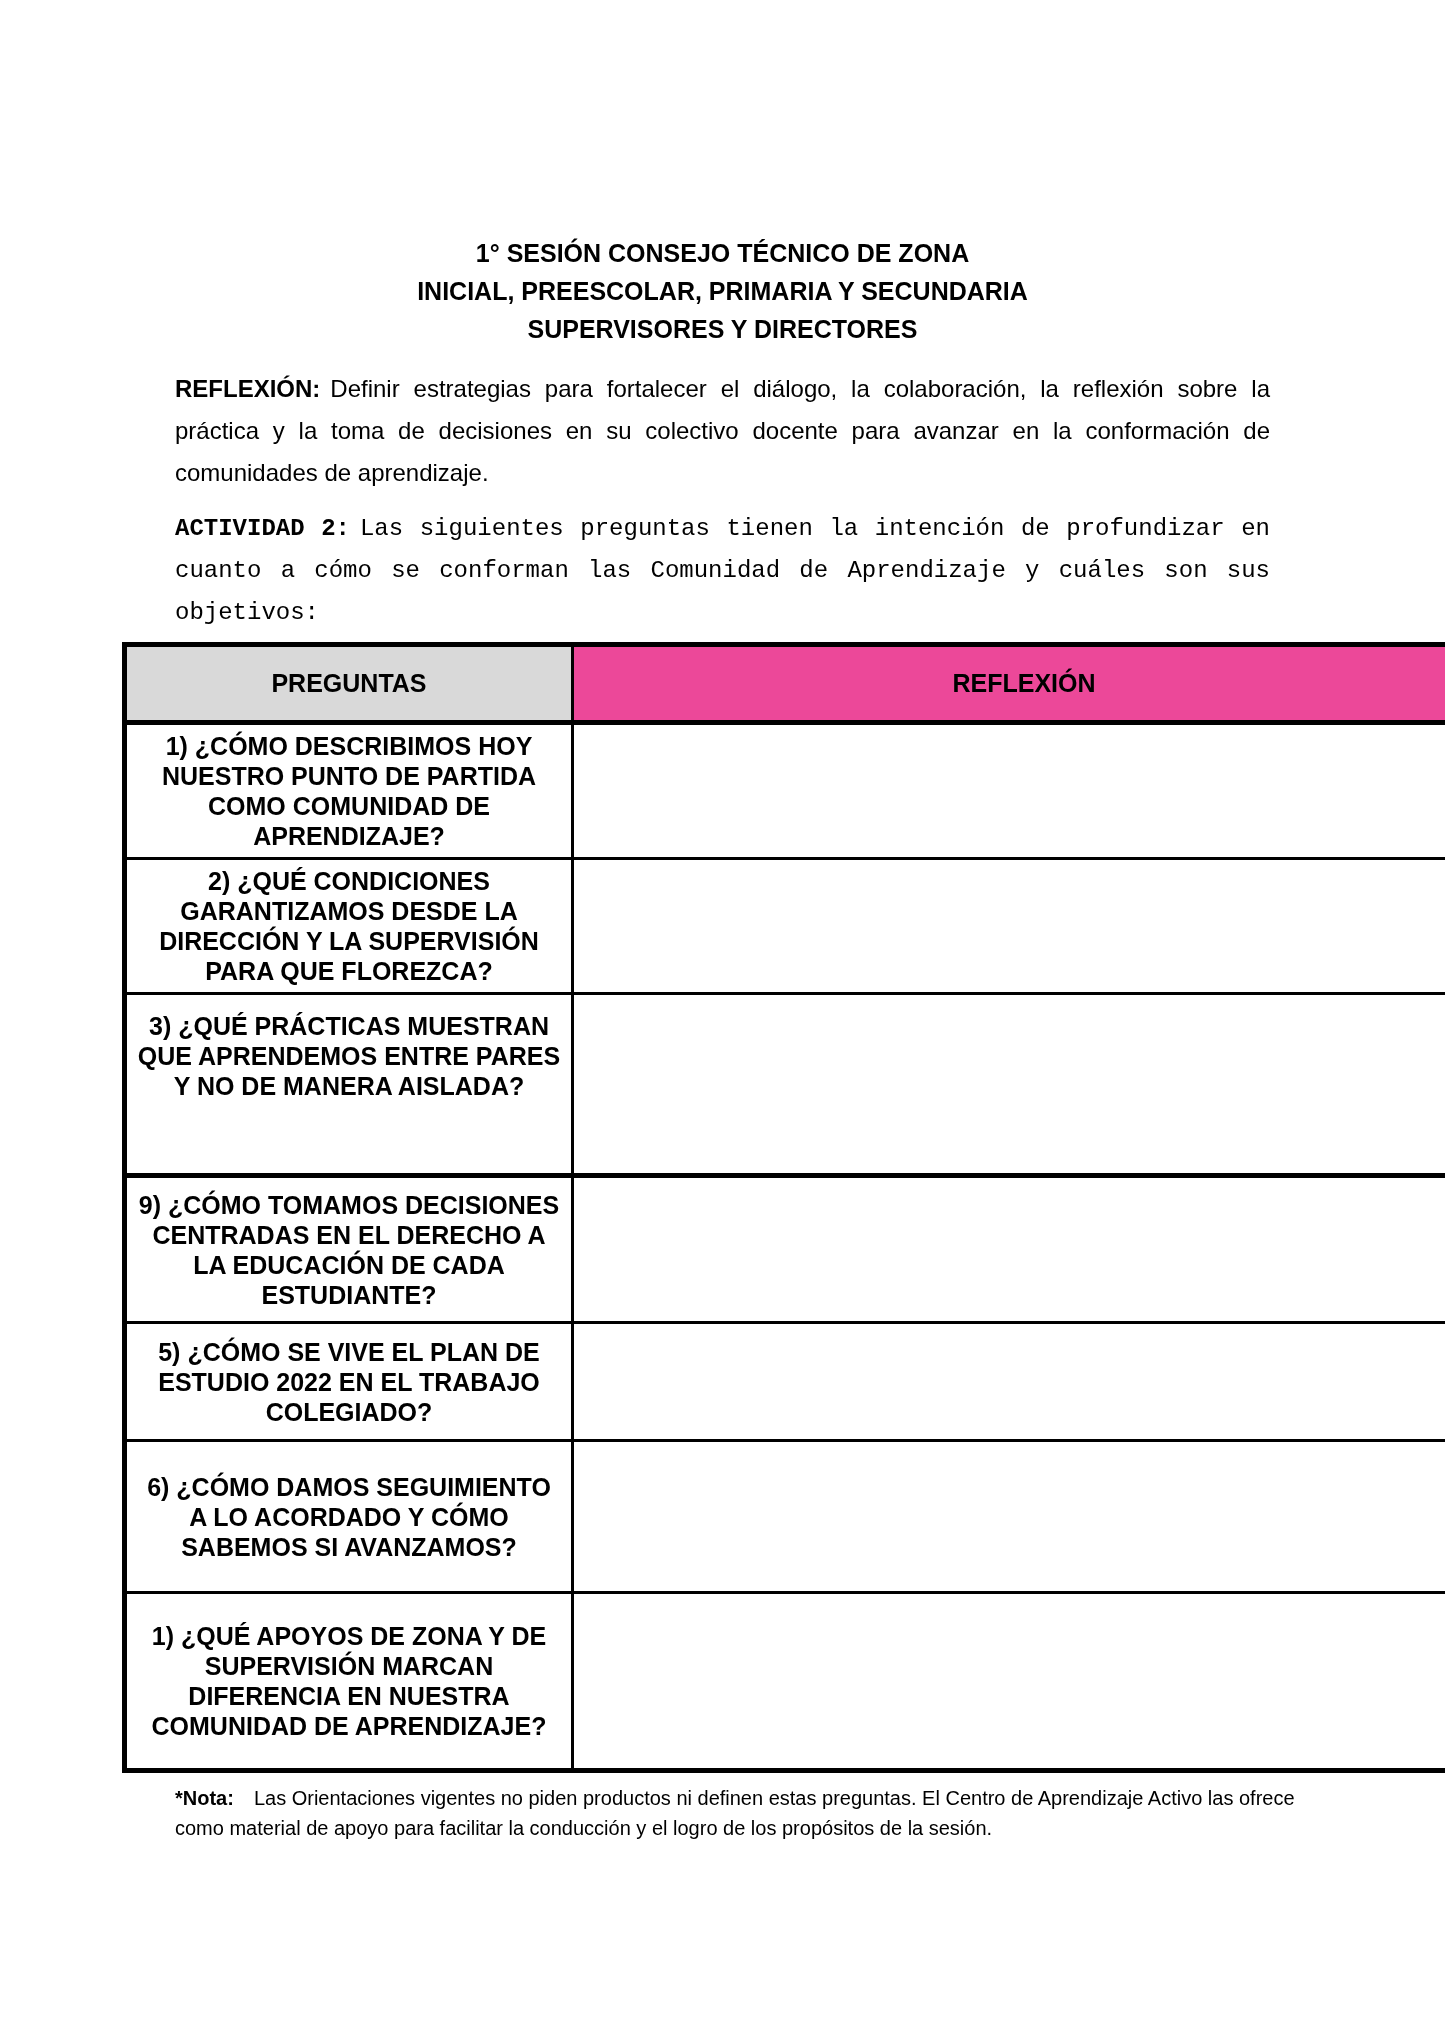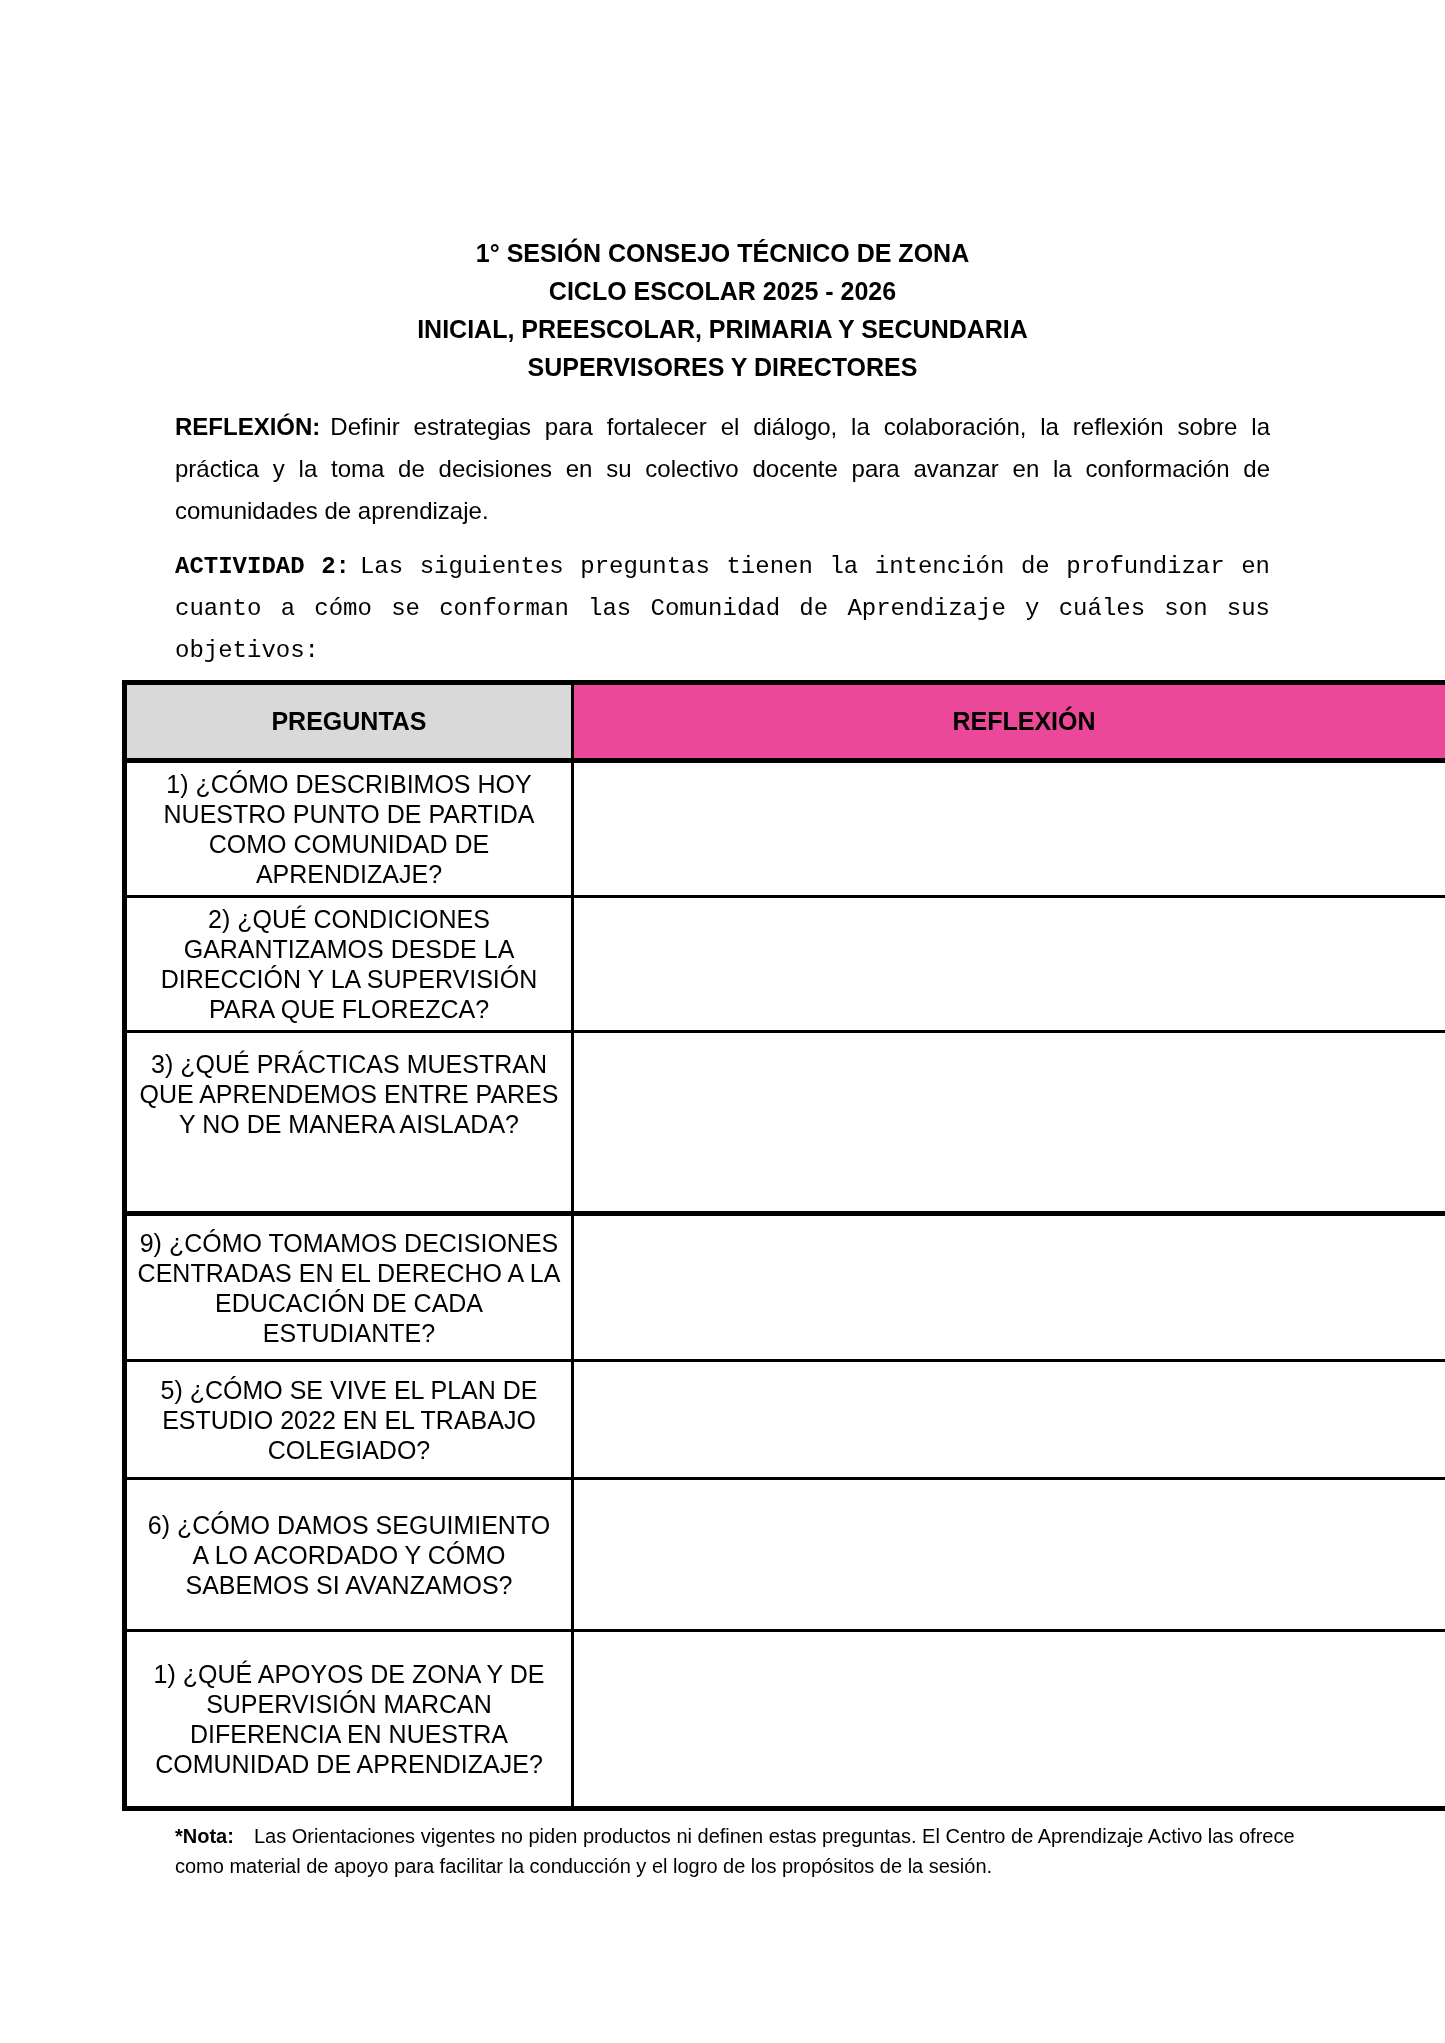--- a/index.html
+++ b/index.html
@@ -42,21 +42,21 @@
   }
   table.qtable thead tr { height: 78px; }
   table.qtable th {
     font-size: 25px;
     font-weight: 700;
     text-align: center;
     vertical-align: middle;
     border-bottom: 5px solid #000000;
   }
   td.pregunta {
-    font-weight: 400;
+    font-weight: 700;
     font-size: 25px;
     line-height: 30px;
     text-align: center;
     vertical-align: middle;
     padding: 6px 10px;
   }
   td.reflexion { background: #ffffff; }
   tbody tr:nth-child(1) { height: 135px; }
   tbody tr:nth-child(2) { height: 130px; }
   tbody tr:nth-child(3) { height: 182px; }
@@ -74,21 +74,20 @@
   }
   .note .lead { margin-right: 20px; }
 </style>
 </head>
 <body>
 
 <div class="page">
 
   <div class="title-block">
     <div>1° SESIÓN CONSEJO TÉCNICO DE ZONA</div>
-    <div>CICLO ESCOLAR 2025 - 2026</div>
     <div>INICIAL, PREESCOLAR, PRIMARIA Y SECUNDARIA</div>
     <div>SUPERVISORES Y DIRECTORES</div>
   </div>
 
   <p class="para" id="proposito"><span class="lead">REFLEXIÓN:</span><span>Definir estrategias para fortalecer el diálogo, la colaboración, la reflexión sobre la práctica y la toma de decisiones en su colectivo docente para avanzar en la conformación de comunidades de aprendizaje.</span></p>
 
   <p class="para" id="actividad"><span class="lead">ACTIVIDAD 2:</span><span>Las siguientes preguntas tienen la intención de profundizar en cuanto a cómo se conforman las Comunidad de Aprendizaje y cuáles son sus objetivos:</span></p>
 
   <table class="qtable">
     <colgroup>

